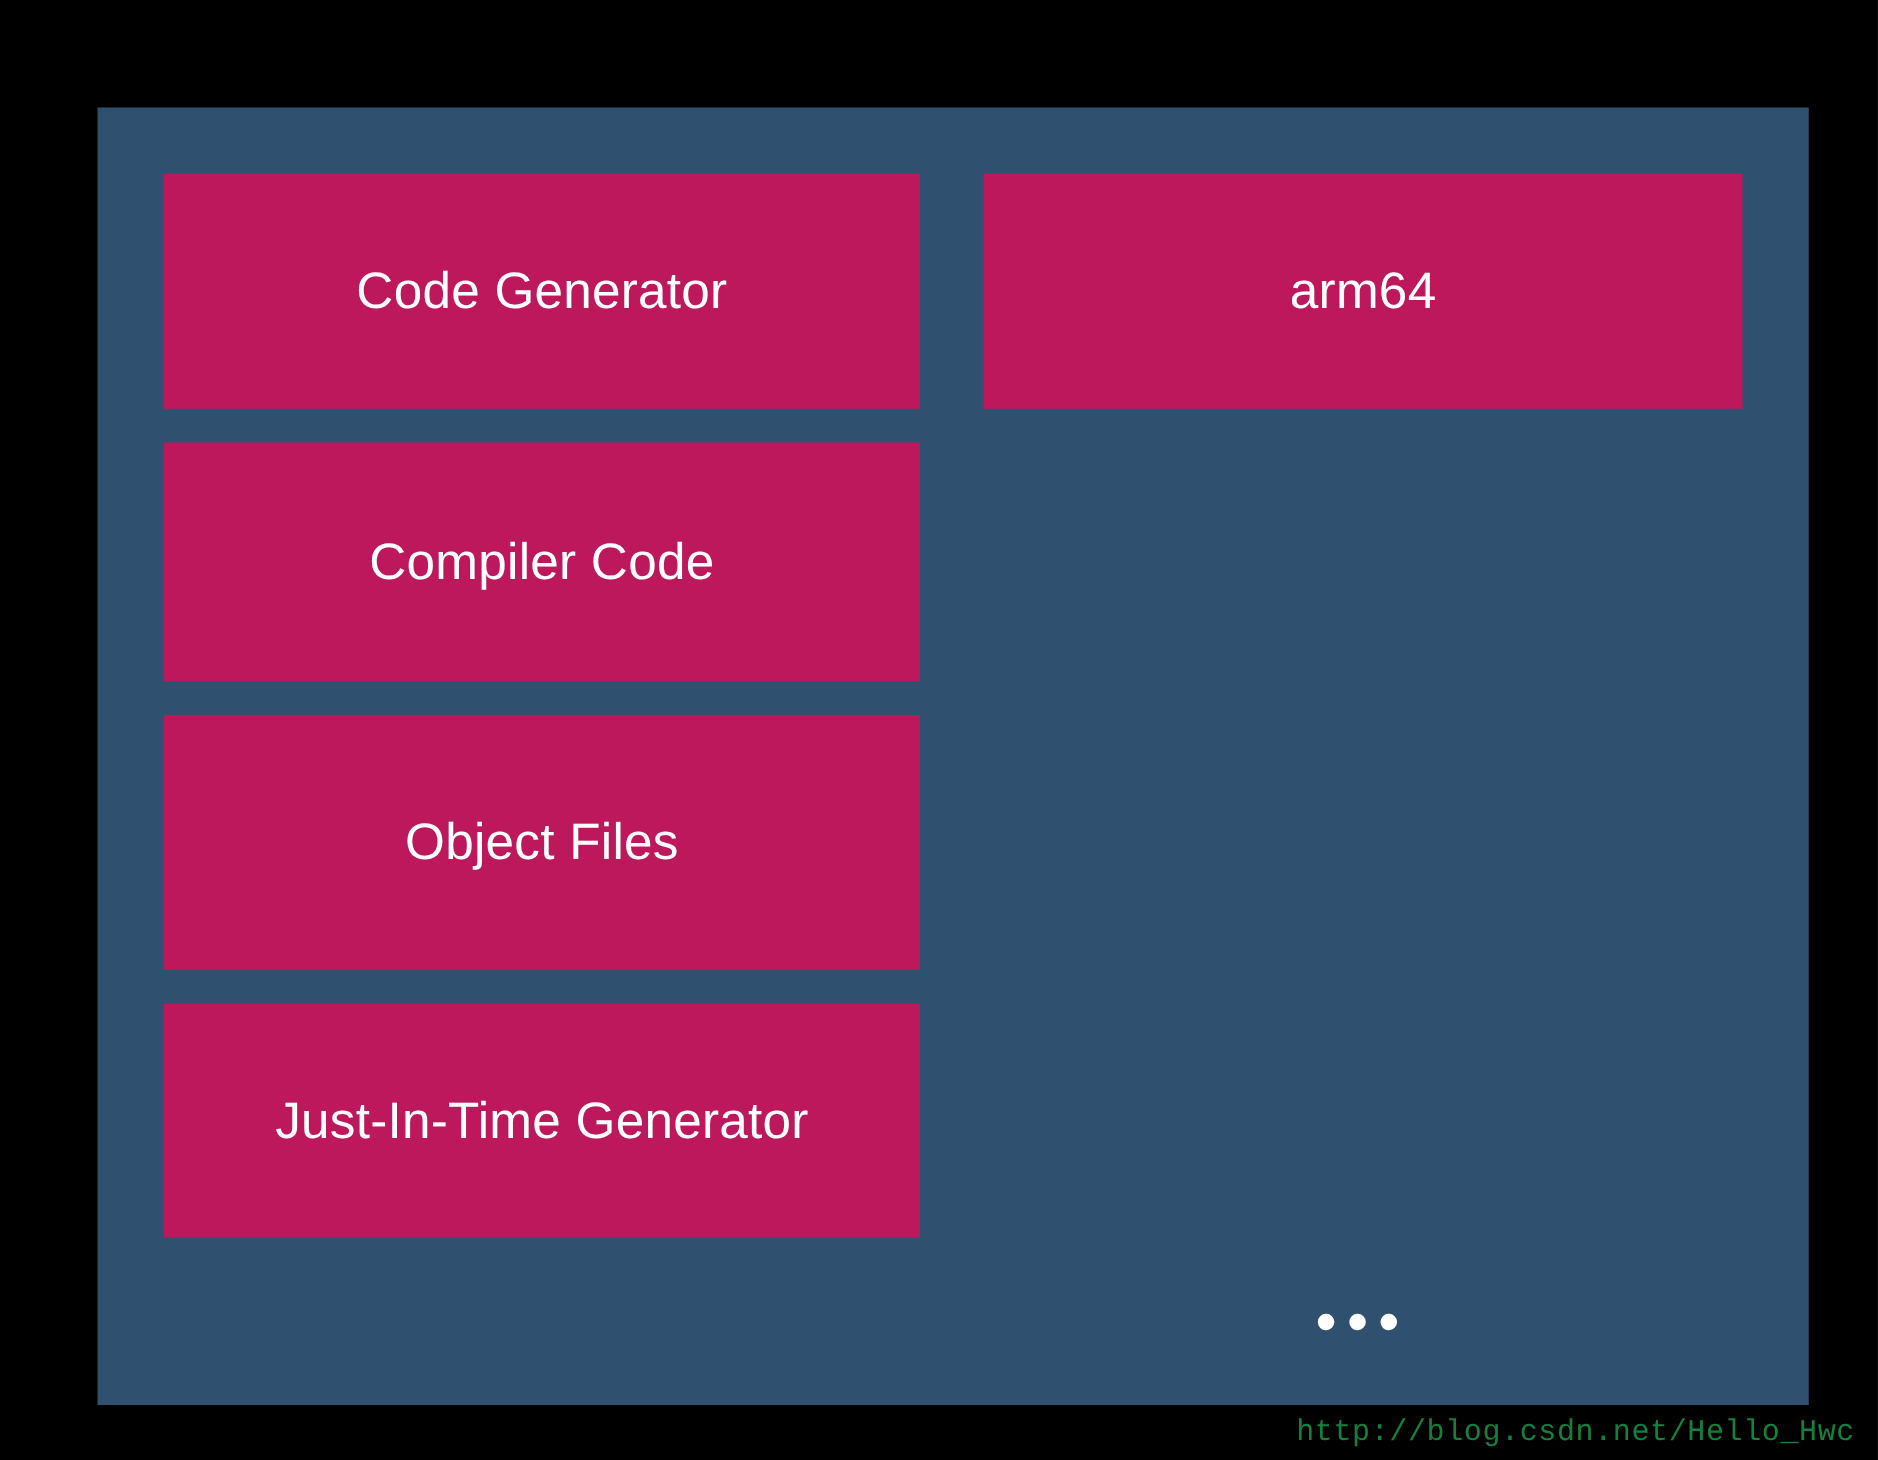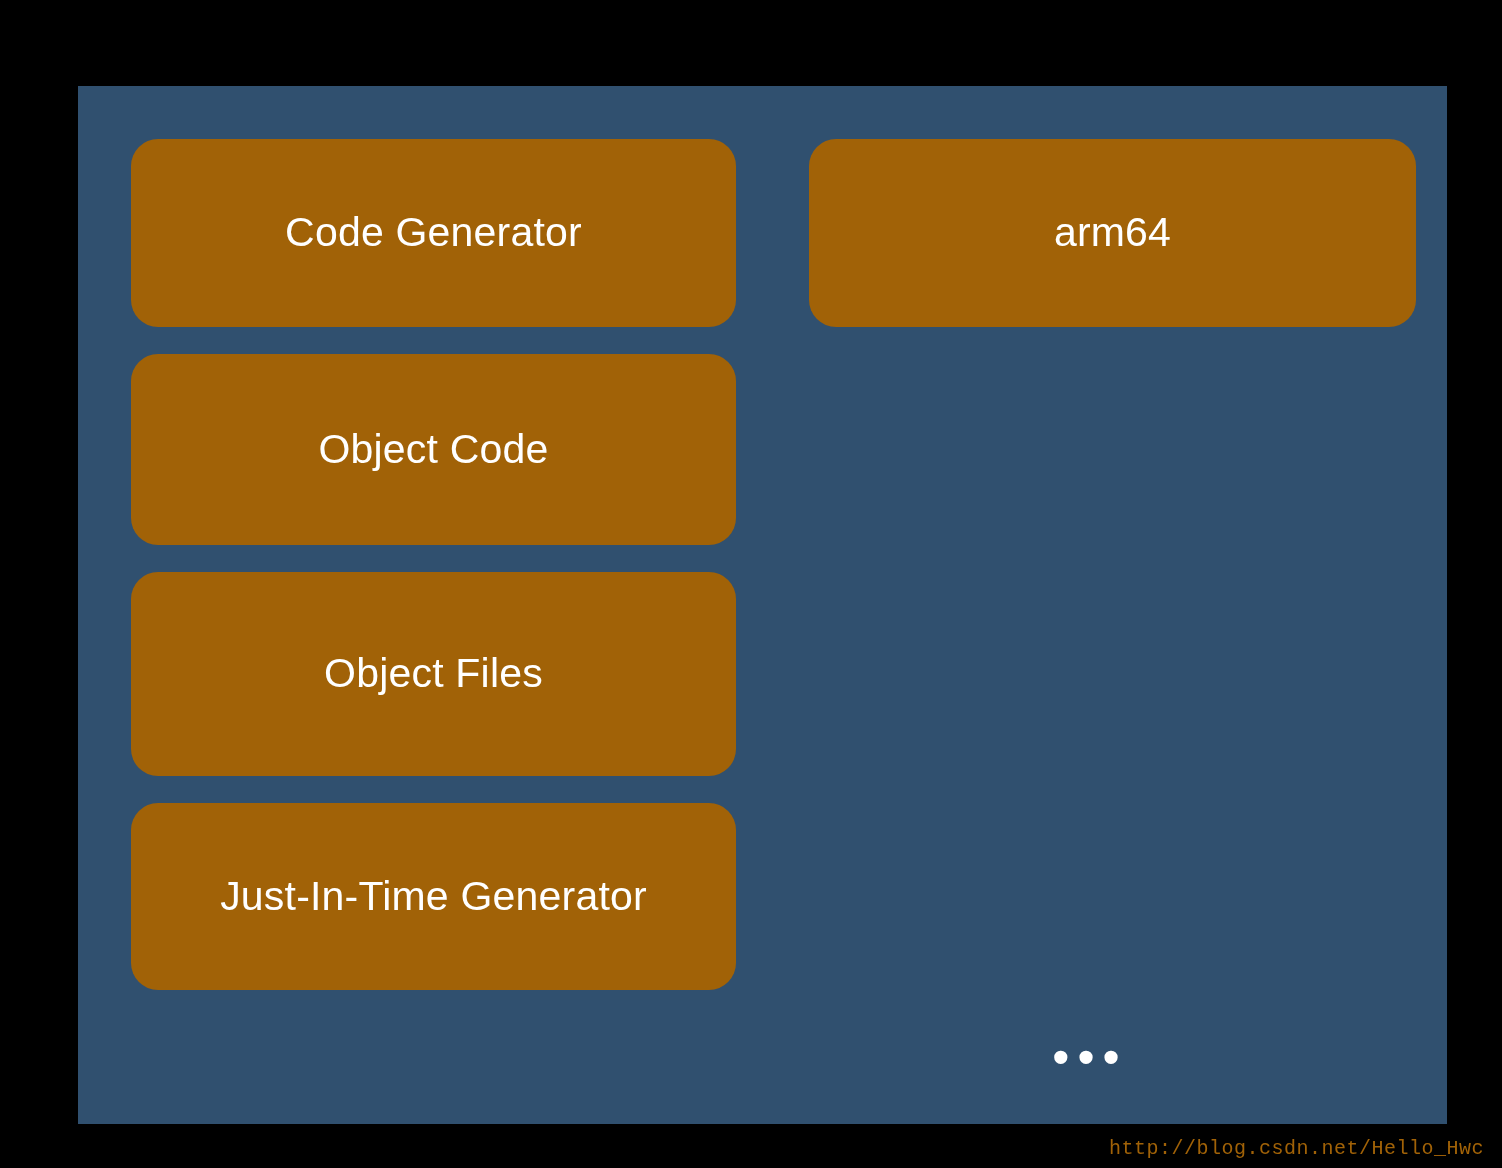--- a/index.html
+++ b/index.html
@@ -33,32 +33,31 @@
     background: #30506F;
     box-sizing: border-box;
   }
 
   
   .column {
     position: absolute;
     top: 53px;
   }
   #left-column  { left: 53px;  width: 605px; }
-  #right-column { left: 709px; width: 607px; margin-left: 22px; }
+  #right-column { left: 709px; width: 607px; }
 
   .cell {
     position: relative;
-    background: #a16207;
+    background: #be185d;
     color: #FFFFFF;
     display: flex;
     align-items: center;
     justify-content: center;
     text-align: left;
     box-sizing: border-box;
-    border-radius: 27px;
   }
   .cell + .cell { margin-top: 27px; }
 
   
   .h1 { height: 188px; }
   .h2 { height: 191px; }
   .h3 { height: 204px; }
   .h4 { height: 187px; }
 
   .cell-label {
@@ -89,41 +88,41 @@
     font-weight: 700;
     transform: translateY(-10px);
   }
 
   
   #watermark {
     position: absolute;
     right: 18px;
     bottom: 8px;
     font-family: "Liberation Mono", "DejaVu Sans Mono", monospace;
-    font-size: 20px;
+    font-size: 24px;
     letter-spacing: 0.5px;
-    color: #a16207;
+    color: #15803d;
     white-space: nowrap;
   }
 </style>
 </head>
 <body>
 
 <div id="slide-root">
 
   <div id="panel">
 
     <div class="column" id="left-column">
 
       <div class="cell h1">
         <span class="cell-label">Code Generator</span>
       </div>
 
       <div class="cell h2">
-        <span class="cell-label">Object Code</span>
+        <span class="cell-label">Compiler Code</span>
       </div>
 
       <div class="cell h3">
         <span class="cell-label">Object Files</span>
       </div>
 
       <div class="cell h4">
         <span class="cell-label">Just-In-Time Generator</span>
       </div>
 

